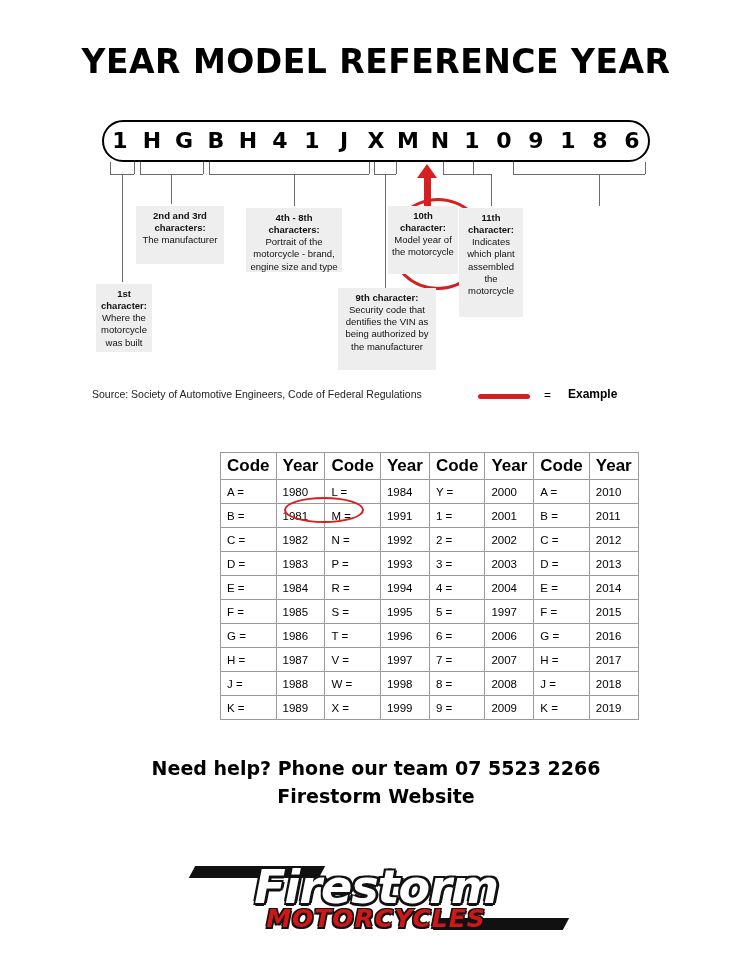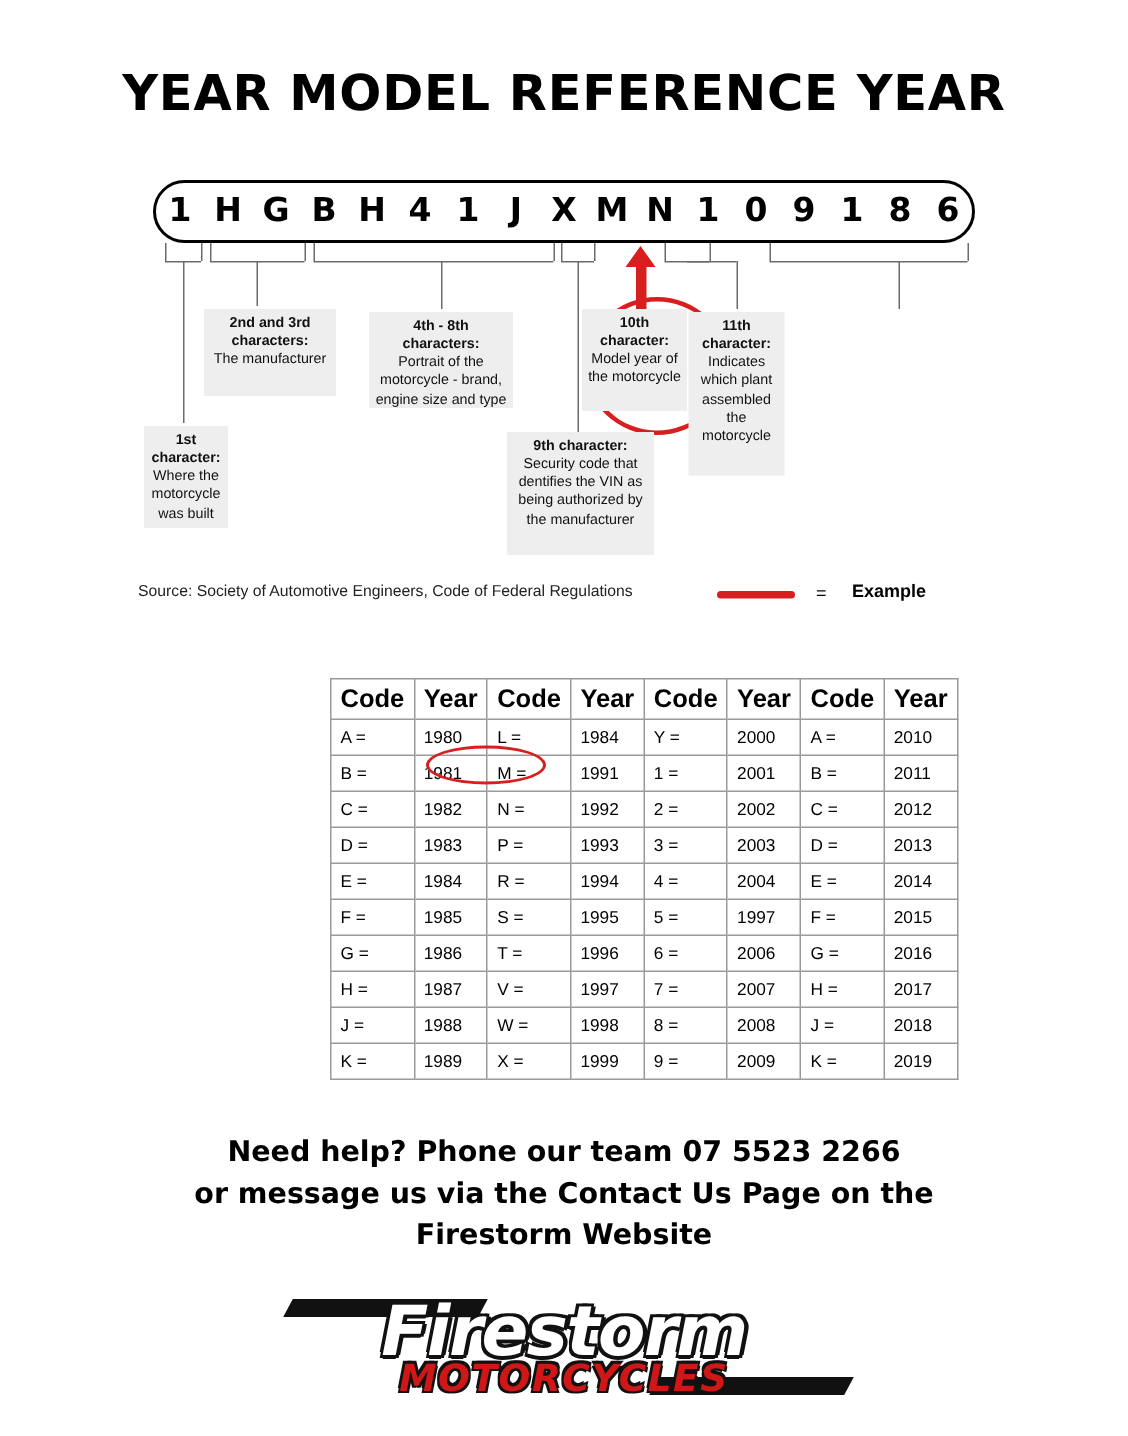--- a/index.html
+++ b/index.html
@@ -440,21 +440,20 @@
         <td>K =</td>
         <td class="year">2019</td>
       </tr>
     </tbody>
   </table>
 
   <div class="table-ellipse"></div>
 
   <div class="footer">
     <div>Need help?  Phone our team 07 5523 2266</div>
-    <div>or message us via the Contact Us Page on the</div>
     <div>Firestorm Website</div>
   </div>
 
   <div class="logo-wrap">
     <div class="logo-swoosh-a"></div>
     <div class="logo-swoosh-b"></div>
     <div class="logo-text-1">Firestorm</div>
     <div class="logo-text-2">MOTORCYCLES</div>
   </div>
 

